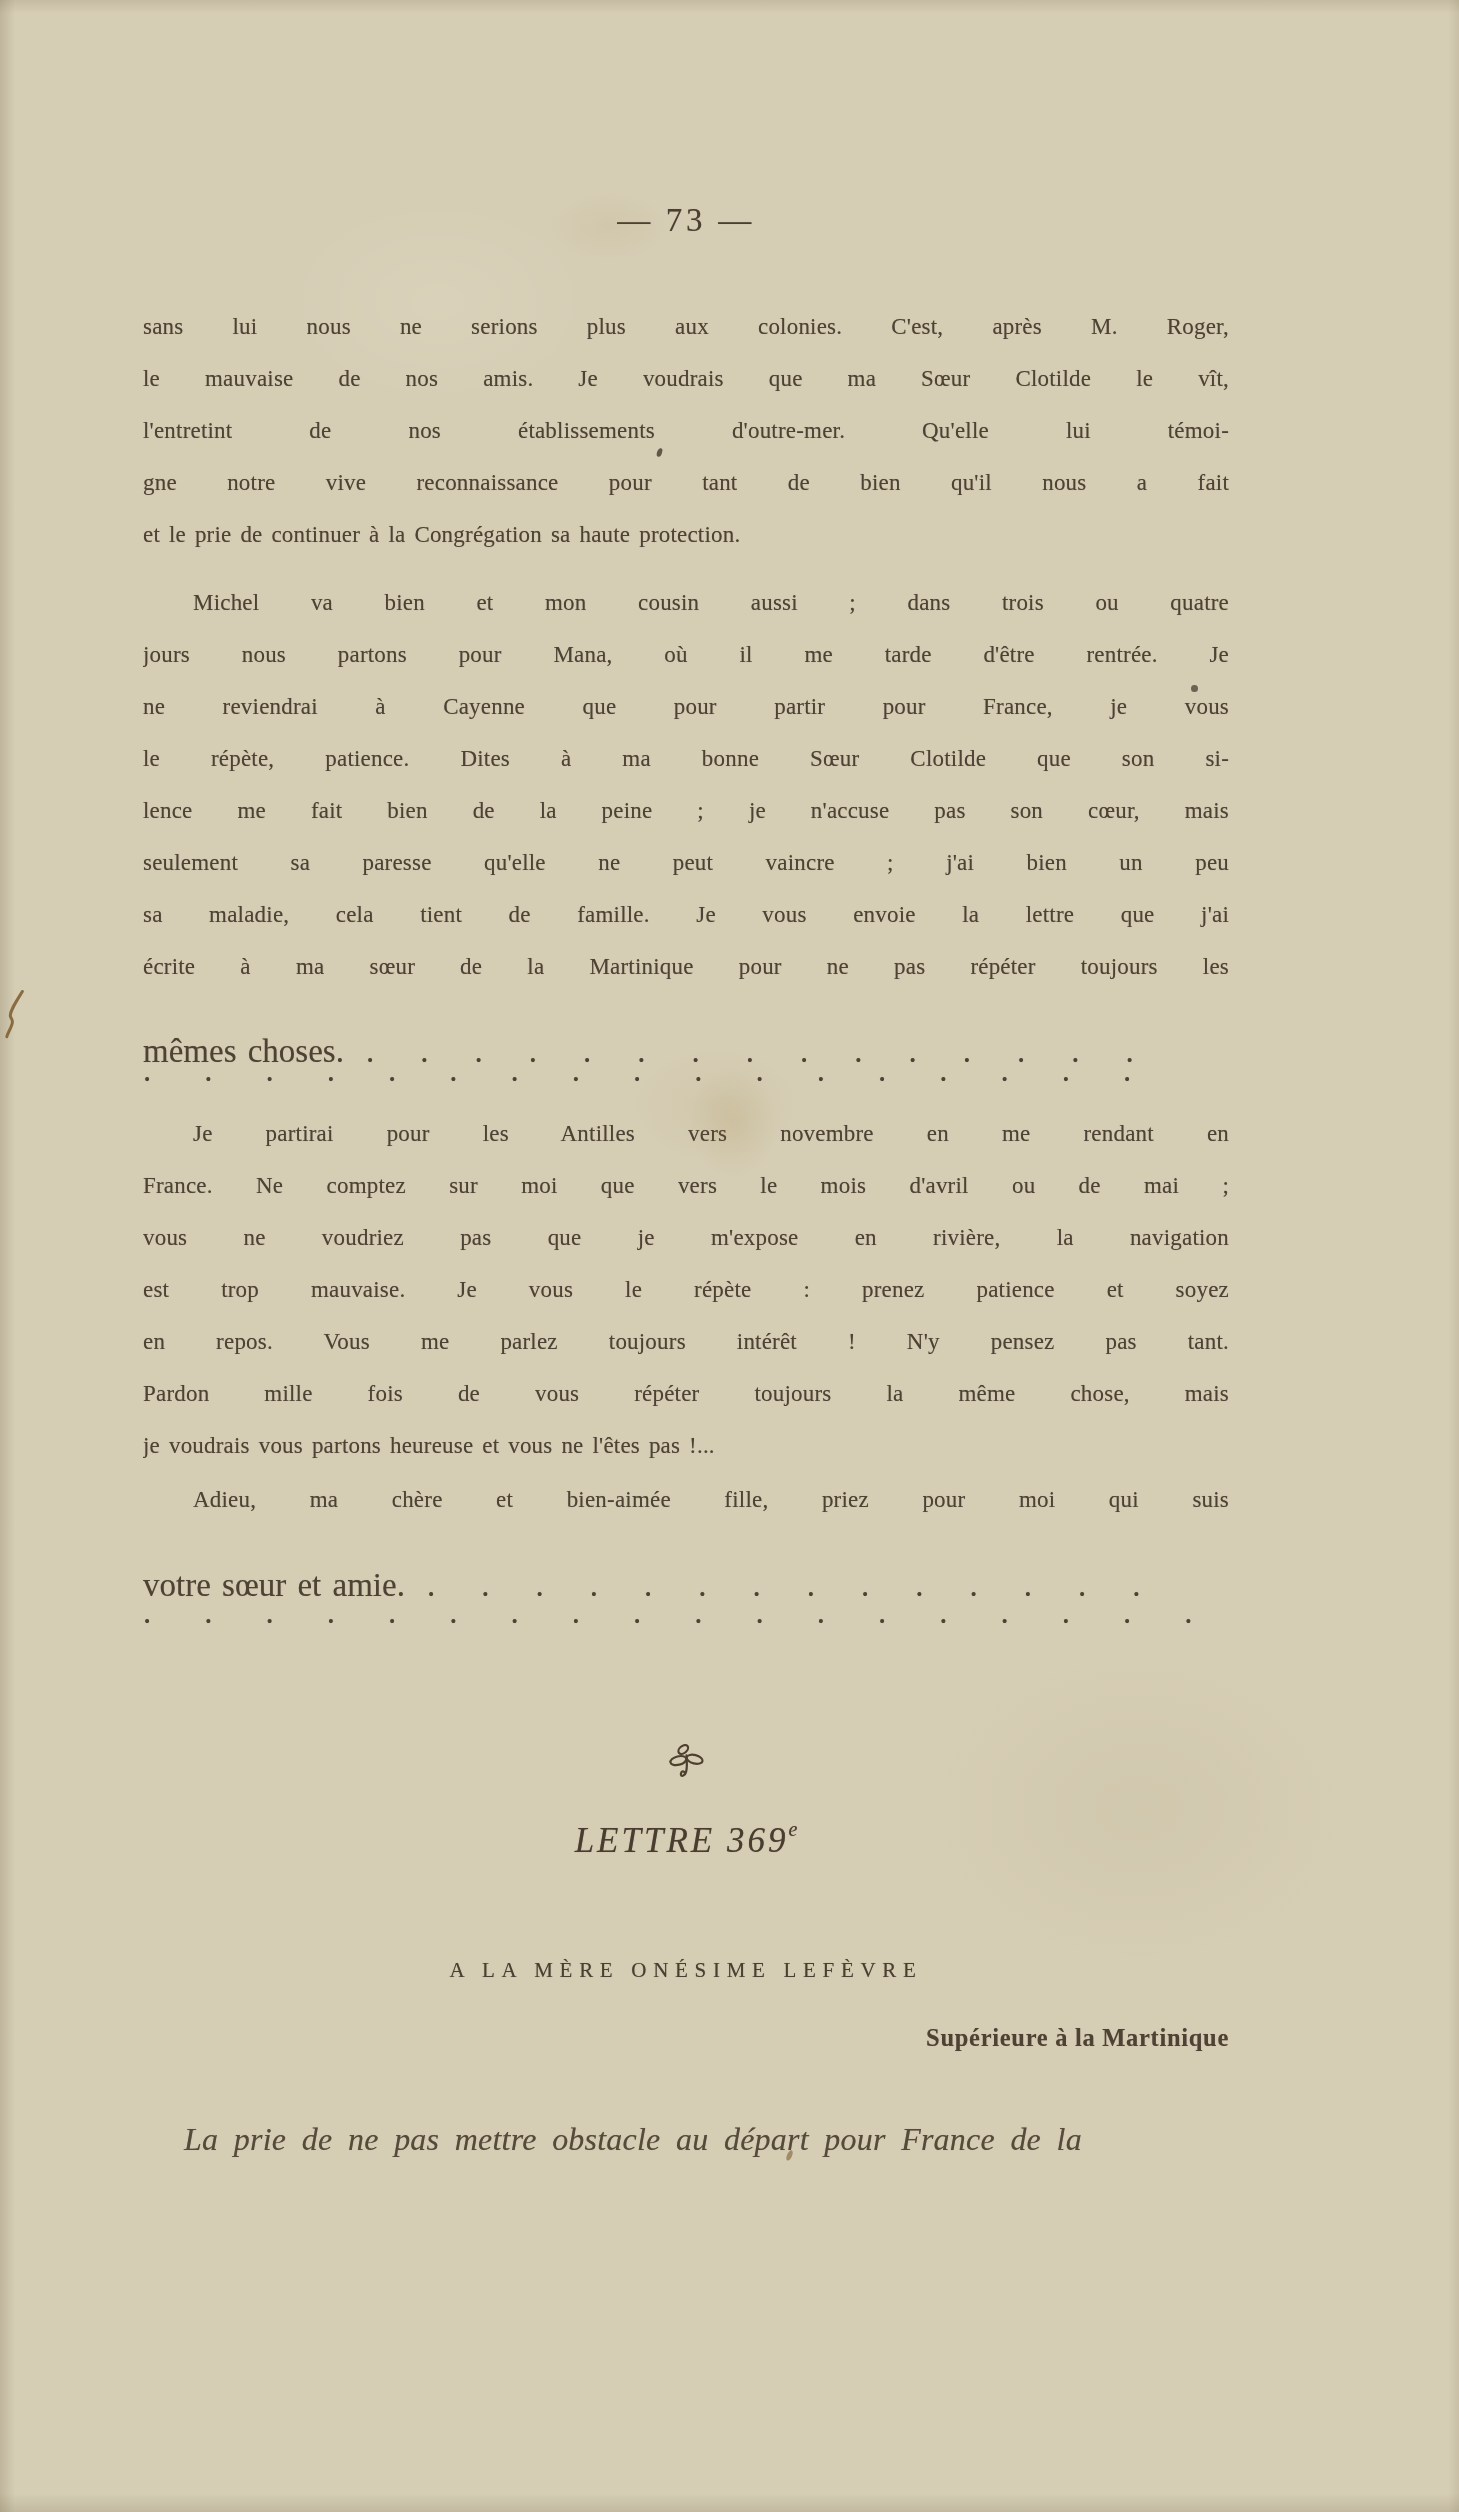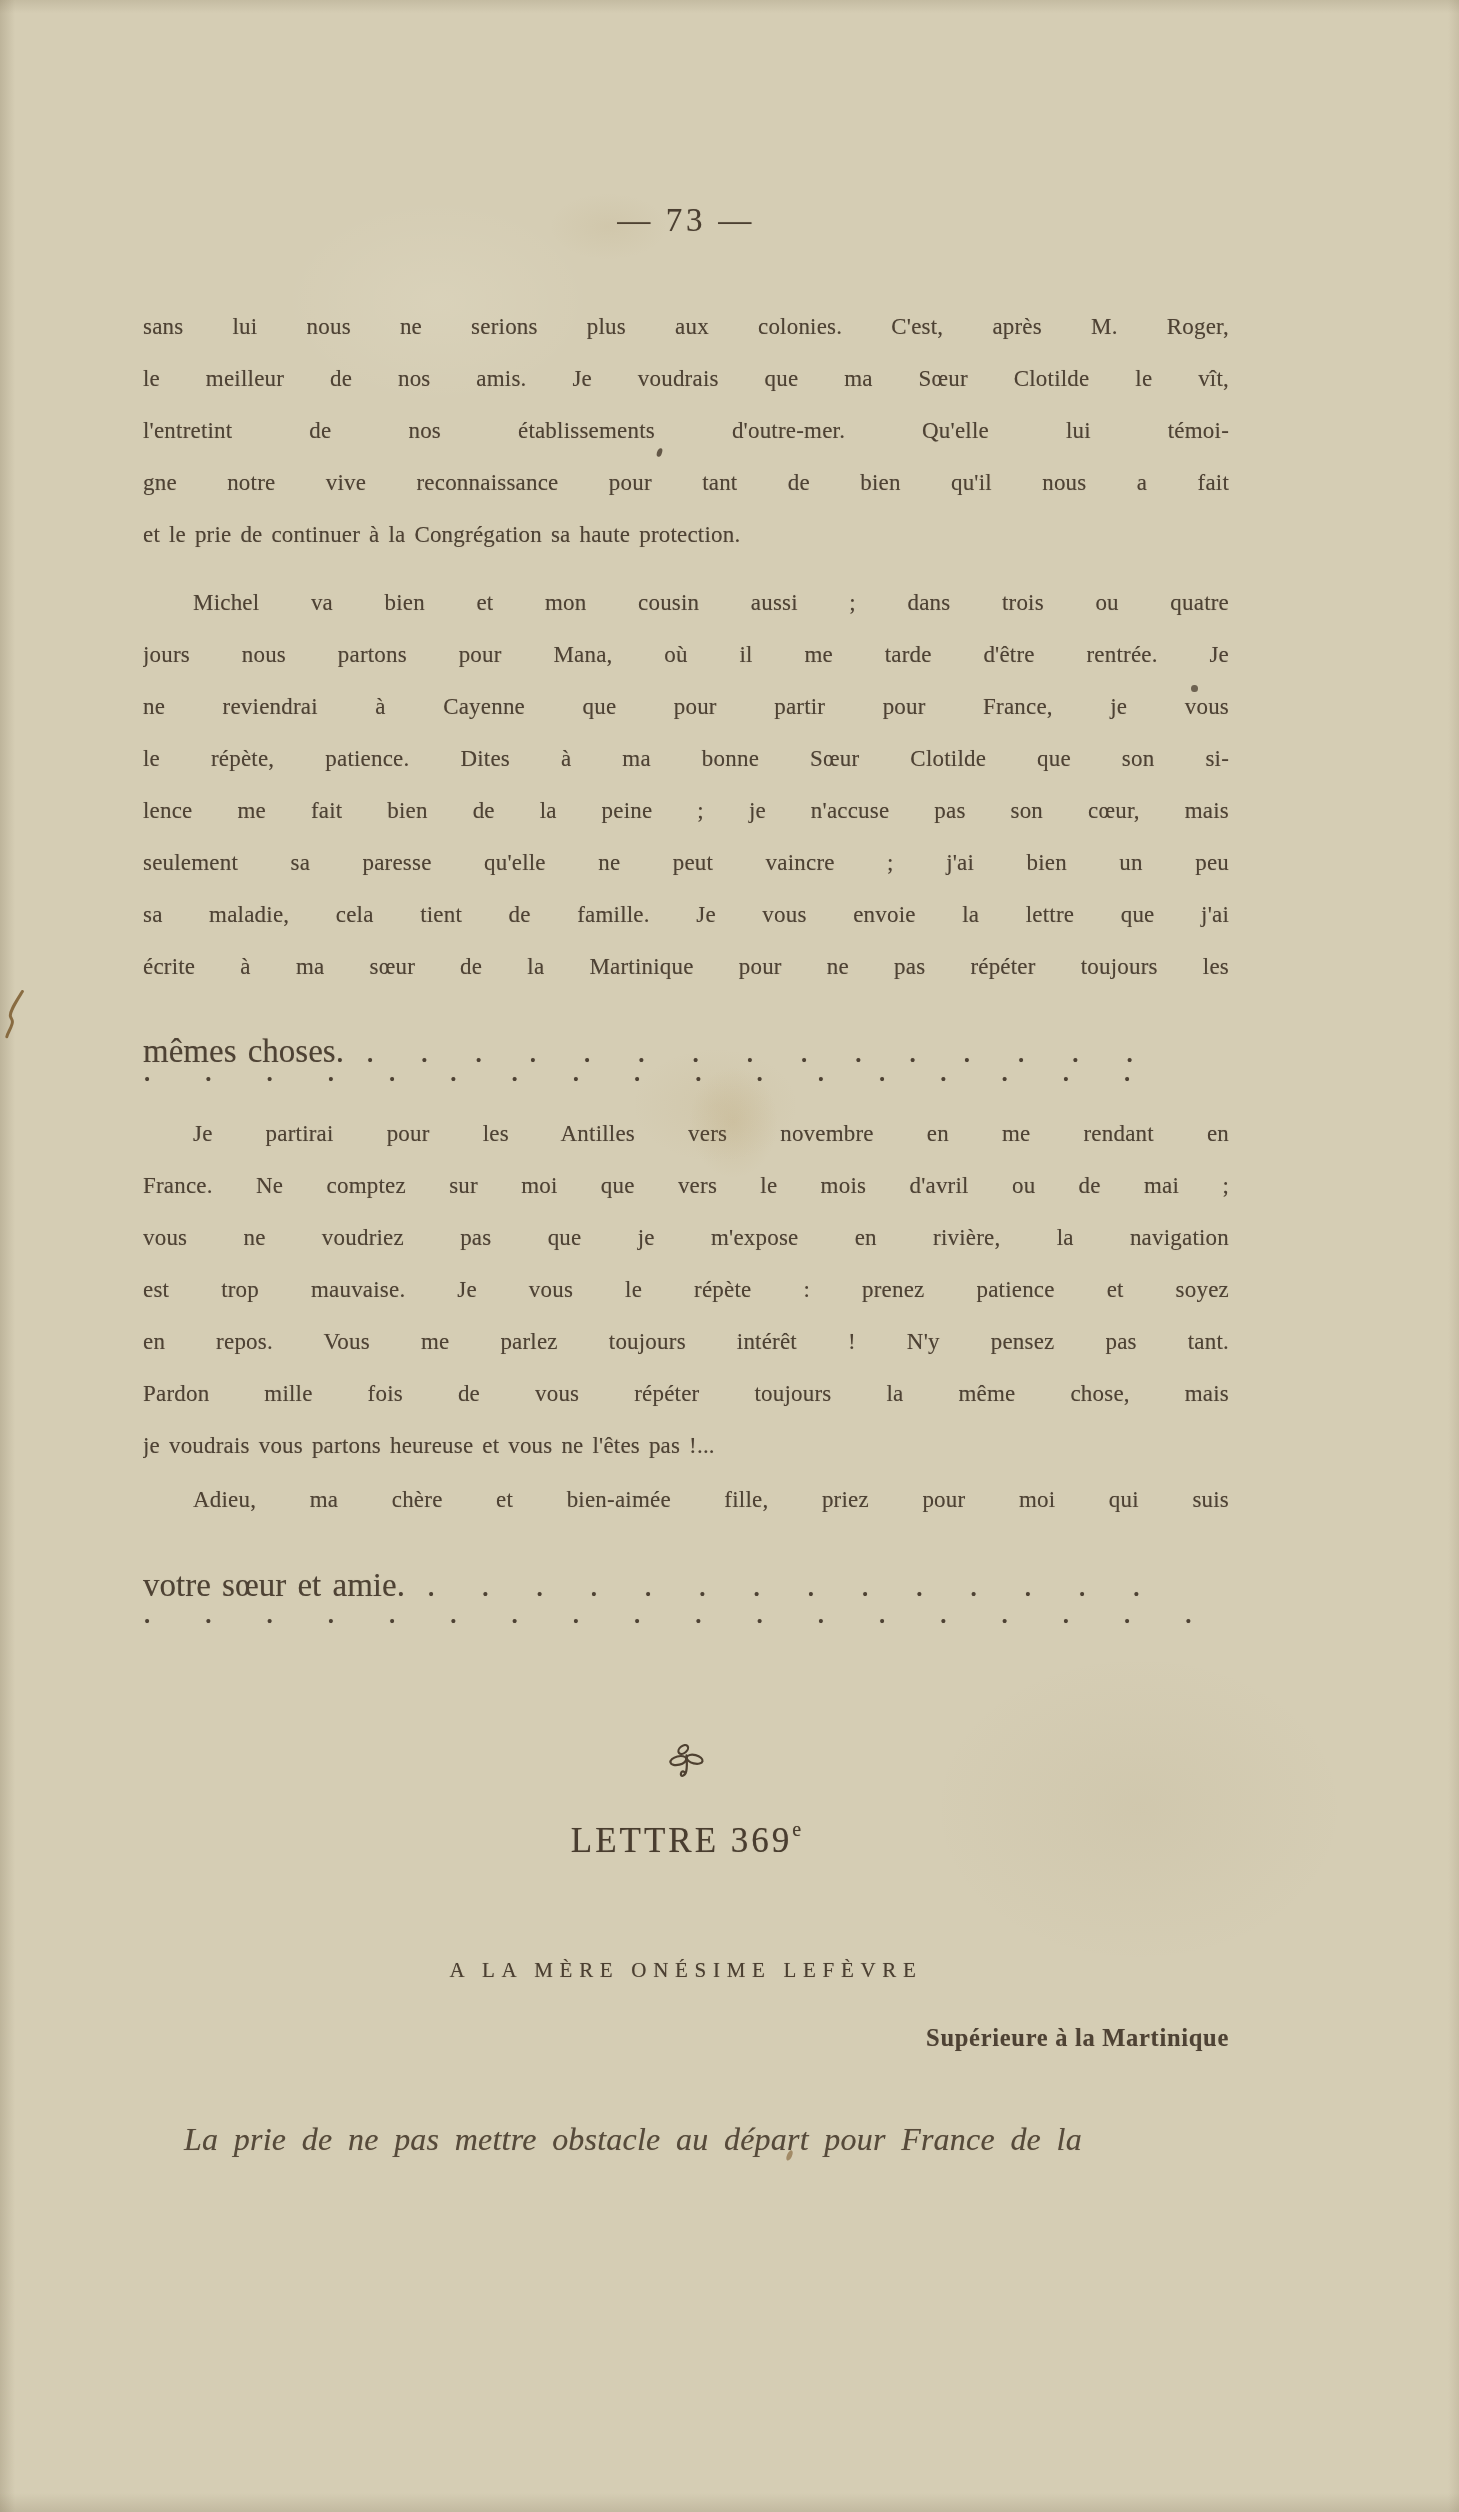--- a/index.html
+++ b/index.html
@@ -49,21 +49,21 @@
     line-height:52px; font-size:33px; letter-spacing:53px;
     overflow:hidden; white-space:nowrap;
     text-shadow:0 0 0.7px rgba(78,66,52,.40);
   }
   .ornament { position:absolute; left:143px; width:1086px; top:1741px;
               text-align:center; }
   .ornament svg { display:inline-block; }
   .h-lettre {
     position:absolute; left:143px; width:1086px; top:1818px;
     text-align:center; font-size:35px; letter-spacing:3px;
-    color:#493d2f; text-shadow:0 0 0.7px rgba(73,61,47,.5);
+    color:#493d2f; text-shadow:0 0 0.7px rgba(73,61,47,.5);font-style:italic;
   }
   .h-lettre sup { font-size:20px; vertical-align:16.3px; letter-spacing:0; }
   .h-mere {
     position:absolute; left:143px; width:1086px; top:1958px;
     text-align:center; font-size:21px; letter-spacing:6.7px;
     color:#4b3f31; text-shadow:0 0 0.7px rgba(75,63,49,.5);
   }
   .h-sup {
     position:absolute; left:143px; width:1086px; top:2024px;
     text-align:right; font-size:24.5px; font-weight:bold; letter-spacing:0.7px;
@@ -95,21 +95,21 @@
 
 <div class="page">
   <div class="paper-overlay"></div>
 
   <div class="folio">— 73 —</div>
 
   <div class="textcol">
 
     <div class="para endpara" style="top:301px;">
         <div class="line">sans lui nous ne serions plus aux colonies. C'est, après M. Roger,</div>
-        <div class="line">le meilleur de nos amis. Je voudrais que ma Sœur Clotilde le vît,</div>
+        <div class="line">le mauvaise de nos amis. Je voudrais que ma Sœur Clotilde le vît,</div>
         <div class="line">l'entretint de nos établissements d'outre-mer. Qu'elle lui témoi-</div>
         <div class="line">gne notre vive reconnaissance pour tant de bien qu'il nous a fait</div>
         <div class="line">et le prie de continuer à la Congrégation sa haute protection.</div>
       </div>
 
     <div class="para indent" style="top:577px;">
         <div class="line">Michel va bien et mon cousin aussi ; dans trois ou quatre</div>
         <div class="line">jours nous partons pour Mana, où il me tarde d'être rentrée. Je</div>
         <div class="line">ne reviendrai à Cayenne que pour partir pour France, je vous</div>
         <div class="line">le répète, patience. Dites à ma bonne Sœur Clotilde que son si-</div>

